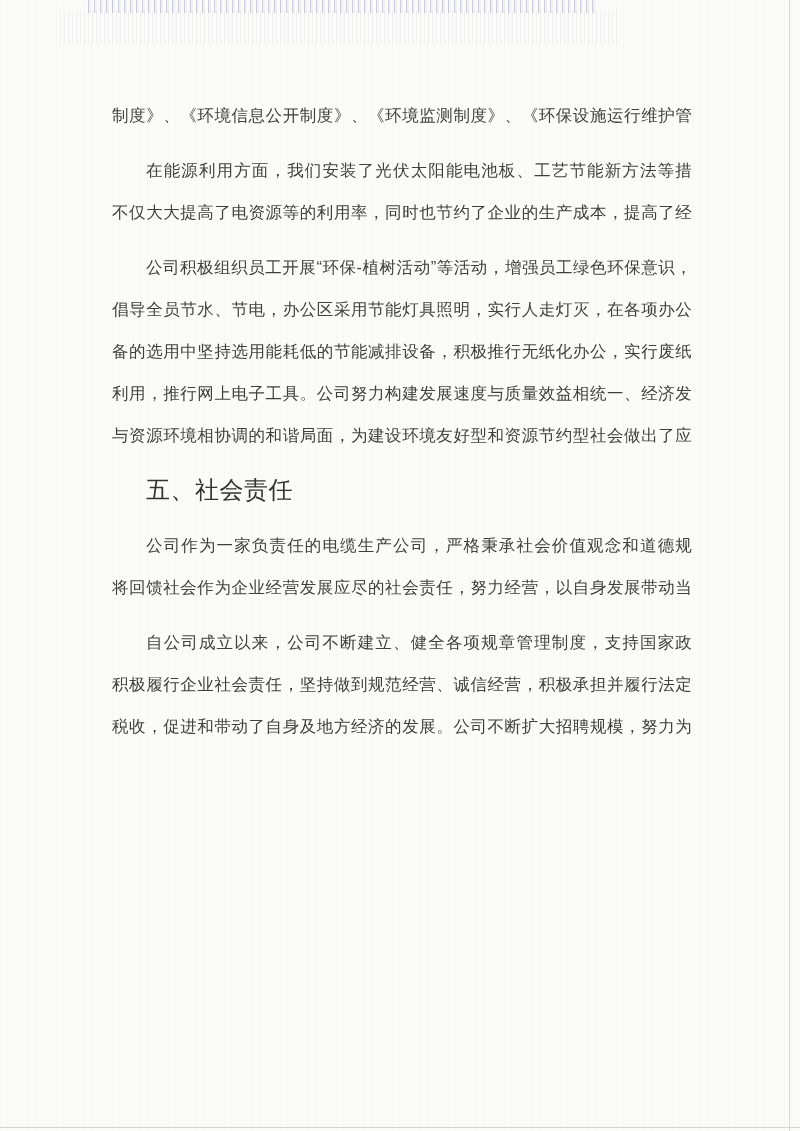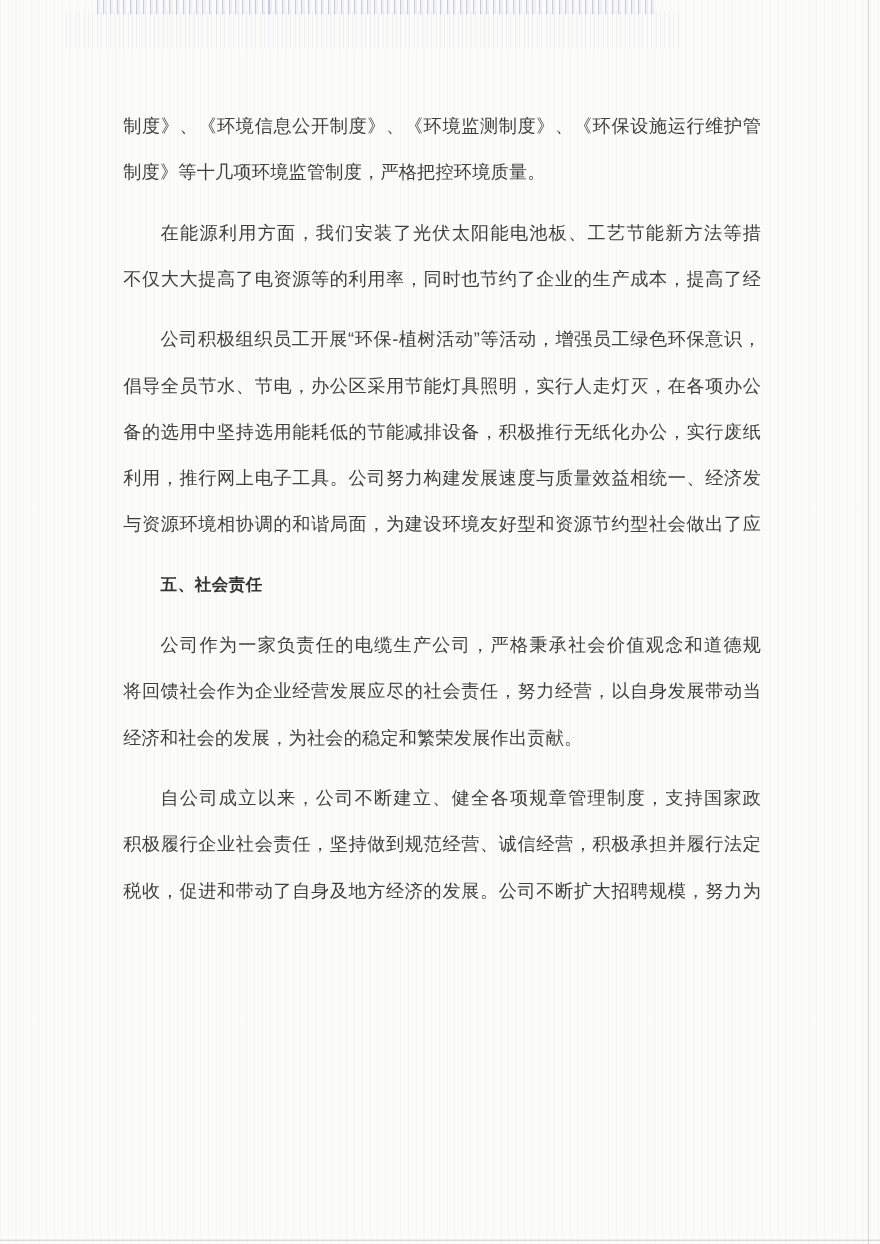--- a/index.html
+++ b/index.html
@@ -80,22 +80,22 @@
   .line.fill {
     white-space: normal;
     text-align: justify;
     text-align-last: justify;
     overflow: hidden;
   }
   .line.indent { padding-left: 34px; }
   .heading {
     margin: 0 0 13px 0;
     padding-left: 34px;
-    font-size: 15px;
-    font-weight: bold;
+    font-size: 24px;
+    font-weight: normal;
     line-height: 42px;
     height: 42px;
     color: var(--heading-text, #333333);
     letter-spacing: 0.5px;
   }
 </style>
 </head>
 <body>
 
 <div class="page">
@@ -103,42 +103,40 @@
   <div class="top-noise"></div>
   <div class="top-noise-soft"></div>
   <div class="streaks"></div>
   <div class="edge-right"></div>
   <div class="edge-bottom"></div>
 
   <div class="body-text">
 
     <div class="para">
       <p class="line fill">制度》、《环境信息公开制度》、《环境监测制度》、《环保设施运行维护管理</p>
-      <p class="line">制度》等十几项环境监管制度，严格把控环境质量。</p>
     </div>
 
     <div class="para">
       <p class="line fill indent">在能源利用方面，我们安装了光伏太阳能电池板、工艺节能新方法等措施，</p>
       <p class="line fill">不仅大大提高了电资源等的利用率，同时也节约了企业的生产成本，提高了经济</p>
     </div>
 
     <div class="para">
       <p class="line fill indent">公司积极组织员工开展“环保-植树活动”等活动，增强员工绿色环保意识，</p>
       <p class="line fill">倡导全员节水、节电，办公区采用节能灯具照明，实行人走灯灭，在各项办公设</p>
       <p class="line fill">备的选用中坚持选用能耗低的节能减排设备，积极推行无纸化办公，实行废纸再</p>
       <p class="line fill">利用，推行网上电子工具。公司努力构建发展速度与质量效益相统一、经济发展</p>
       <p class="line fill">与资源环境相协调的和谐局面，为建设环境友好型和资源节约型社会做出了应有</p>
     </div>
 
     <h2 class="heading">五、社会责任</h2>
 
     <div class="para">
       <p class="line fill indent">公司作为一家负责任的电缆生产公司，严格秉承社会价值观念和道德规范，</p>
       <p class="line fill">将回馈社会作为企业经营发展应尽的社会责任，努力经营，以自身发展带动当地</p>
-      <p class="line">经济和社会的发展，为社会的稳定和繁荣发展作出贡献。</p>
     </div>
 
 
     <div class="para">
       <p class="line fill indent">自公司成立以来，公司不断建立、健全各项规章管理制度，支持国家政策，</p>
       <p class="line fill">积极履行企业社会责任，坚持做到规范经营、诚信经营，积极承担并履行法定纳</p>
       <p class="line fill">税收，促进和带动了自身及地方经济的发展。公司不断扩大招聘规模，努力为当</p>
     </div>
 
   </div>

